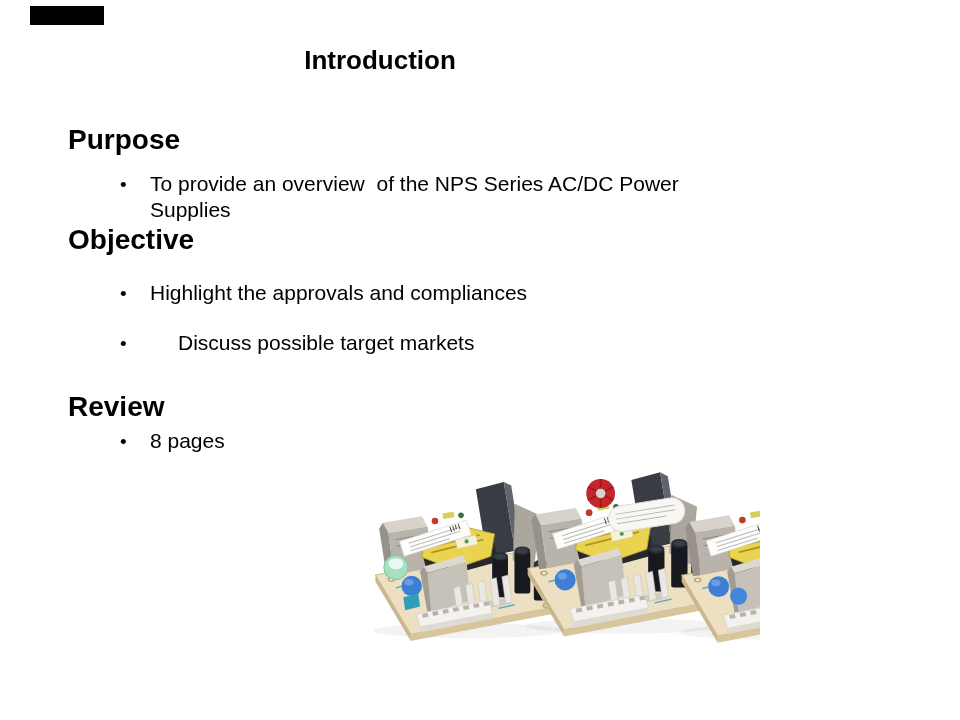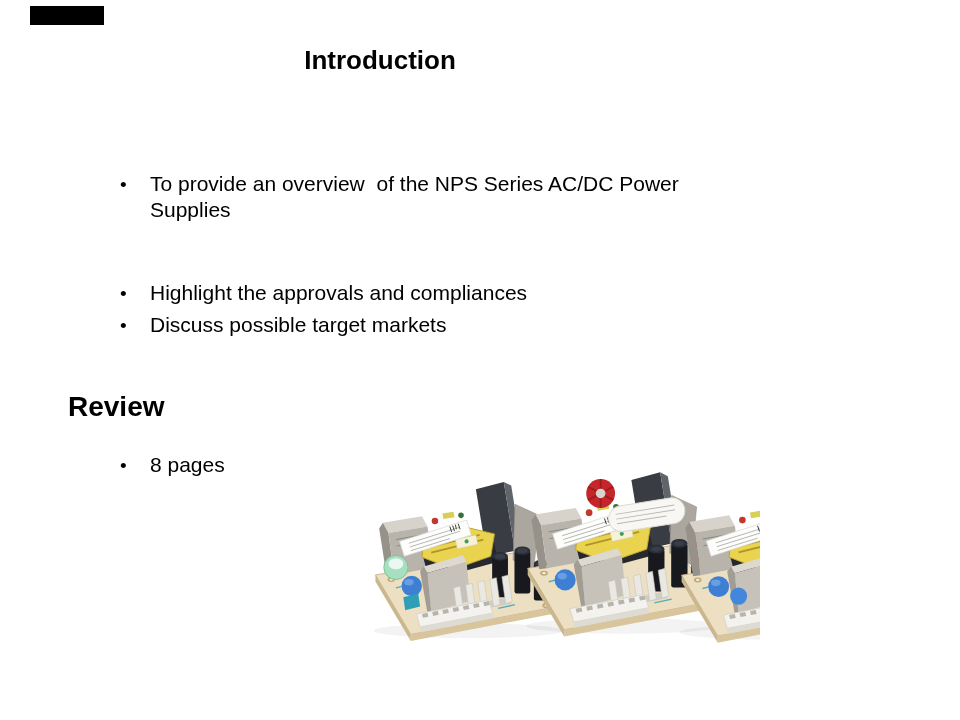--- a/index.html
+++ b/index.html
@@ -50,46 +50,48 @@
     align-items: baseline;
     font-size: 21px;
     line-height: 1.25;
     white-space: pre-wrap;
   }
   .bullet .dot { flex: 0 0 30px; }
   .bullet .dot::before { content: "\2022"; font-size: 19px; }
   .b-purpose-0   { top: 165px; margin-top: 6px; }
   .b-objective-0 { top: 266px; }
   .b-objective-1 { top: 280px; }
-  .b-objective-2 { top: 312px; }
-  .b-content-0   { top: 428px; margin-top: 24px; }
+  .b-objective-2 { top: 330px; gap: 28px; }
+  .b-content-0   { top: 428px; }
   .photo {
     position: absolute;
     left: 366px;
     top: 455px;
     width: 545px;
     height: 200px;
     margin: 0;
   }
   .photo svg { display: block; width: 100%; height: 100%; }
 </style>
 </head>
 <body>
 
 <div class="slide">
 
   <div class="corner-marker"></div>
 
   <h1 class="slide-title">Introduction</h1>
 
+  <h2 class="heading h-purpose">Purpose</h2>
   <div class="bullet b-purpose-0">
     <span class="dot"></span>
     <span class="bullet-text">To provide an overview  of the NPS Series AC/DC Power Supplies</span>
   </div>
 
+  <h2 class="heading h-objective">Objective</h2>
   <div class="bullet b-objective-1">
     <span class="dot"></span>
     <span class="bullet-text">Highlight the approvals and compliances</span>
   </div>
   <div class="bullet b-objective-2">
     <span class="dot"></span>
     <span class="bullet-text">Discuss possible target markets</span>
   </div>
 
   <h2 class="heading h-content">Review</h2>

